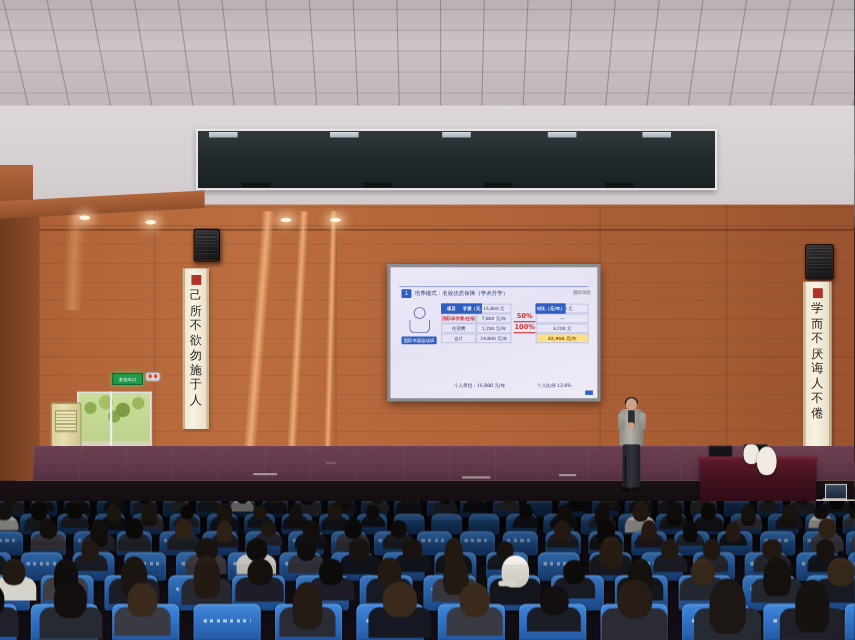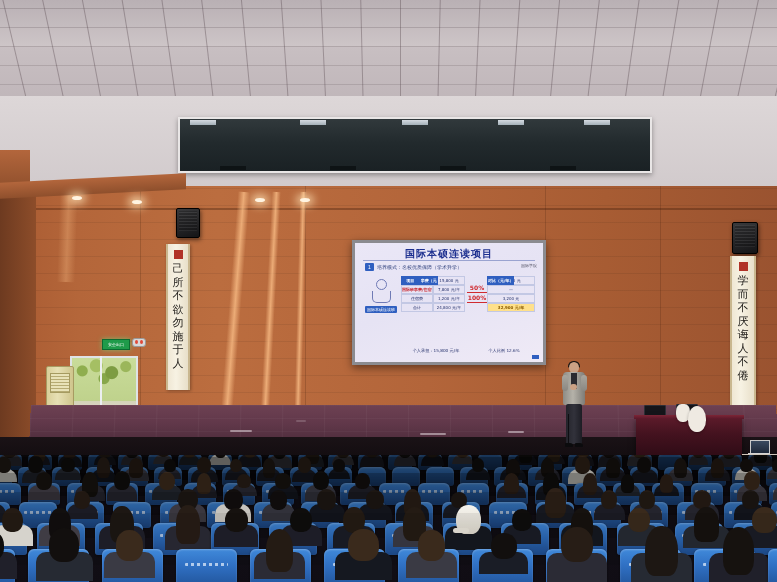--- a/index.html
+++ b/index.html
@@ -322,21 +322,20 @@
         <div>厌</div>
         <div>诲</div>
         <div>人</div>
         <div>不</div>
         <div>倦</div>
       </div>
   </div>
 
   <div class="abs" id="screenframe">
     <div id="screen">
-      <div id="sl-title">国际本硕连读项目</div>
       <div id="sl-rule"></div>
       <div id="sl-sub">
         <div class="sl-badge">1</div>
         <div class="sl-subtxt">培养模式：名校优质保障（学术升学）</div>
       </div>
       <div class="sl-logo">国际学院</div>
 
       <div id="sl-person">
         <div class="fig-head"></div>
         <div class="fig-body"></div>

